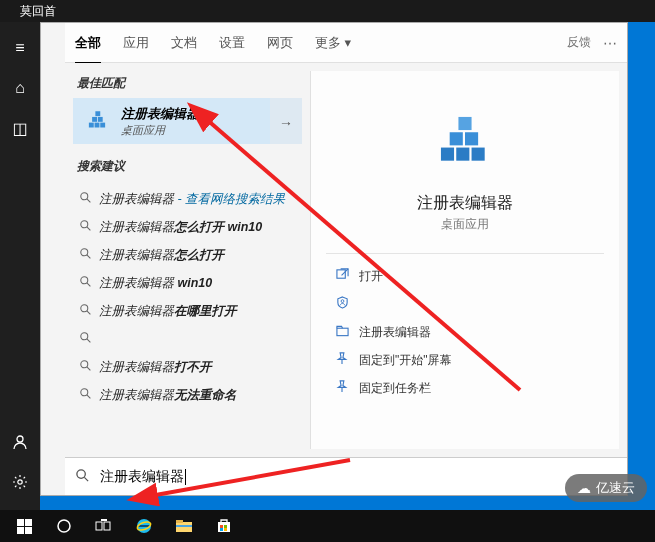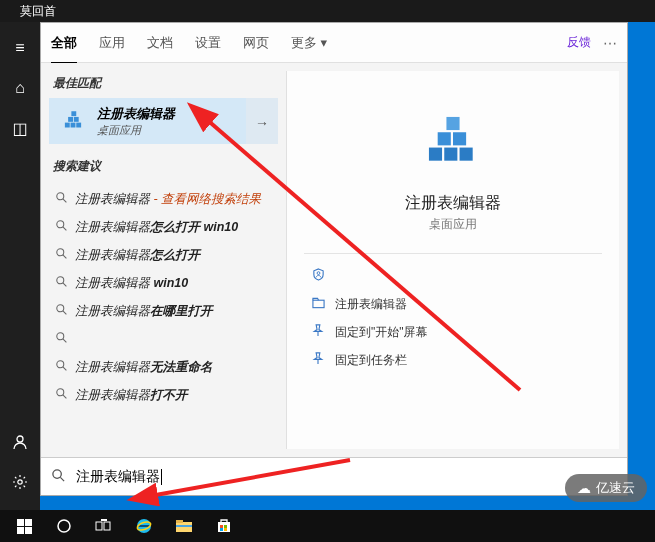--- a/index.html
+++ b/index.html
@@ -15,30 +15,31 @@
   .left-rail .rail-item {
     width: 40px; height: 40px; display: flex; align-items: center; justify-content: center;
     color: #fff; font-size: 16px; cursor: pointer;
   }
   .rail-spacer { flex: 1; }
   
   .search-panel {
     position: absolute; left: 40px; top: 22px; width: 588px; height: 474px;
     background: #f4f4f4; border: 1px solid #aaa; display: flex; flex-direction: column;
     z-index: 5;
+    padding-left: 24px;
   }
   
   .tabs-row {
     height: 40px; display: flex; align-items: center; border-bottom: 1px solid #e0e0e0;
     padding: 0 10px; font-size: 13px; color: #555; background: #fdfdfd;
   }
   .tabs-row .tab { margin-right: 22px; cursor: pointer; }
   .tabs-row .tab.active { color: #000; font-weight: bold; border-bottom: 2px solid #000; padding-bottom: 10px; margin-bottom: -12px; }
   .tabs-row .spacer { flex: 1; }
-  .tabs-row .feedback { font-size: 12px; color: #6d28d9; margin-right: 12px; cursor: pointer; }
+  .tabs-row .feedback { font-size: 12px; color: #737373; margin-right: 12px; cursor: pointer; }
   .tabs-row .dots { color: #666; cursor: pointer; font-size: 14px; }
   
   .panel-body { flex: 1; display: flex; }
   
   .left-col { width: 245px; background: #f4f4f4; padding: 8px 0 0 8px; overflow: hidden; font-style: italic; }
   .sect-head { font-size: 12px; color: #333; font-weight: bold; margin: 4px 0 6px 4px; }
   
   .best-match {
     display: flex; align-items: center; background: #d4e8f7; height: 46px;
     border-radius: 0; position: relative; margin-right: 8px;
@@ -53,21 +54,21 @@
     background: #dee9f2; display: flex; align-items: center; justify-content: center;
     color: #555; font-size: 14px; cursor: pointer;
   }
   
   .sugg-list { margin-top: 10px; }
   .sugg-item {
     display: flex; align-items: center; height: 28px; font-size: 12.5px;
     color: #222; cursor: pointer; padding-left: 2px;
   }
   .sugg-item .sicon { width: 20px; text-align: center; color: #555; font-size: 13px; margin-right: 4px; }
-  .sugg-item .grey { color: #c2410c; }
+  .sugg-item .grey { color: #0369a1; }
   .sugg-item b { font-weight: bold; }
   
   .right-col {
     flex: 1; background: #fdfdfd; border-left: 1px solid #e0e0e0; margin: 8px 8px 8px 0;
     display: flex; flex-direction: column; align-items: center; padding-top: 30px;
   }
   .app-icon-large {
     width: 80px; height: 80px; margin-bottom: 12px; display:flex; align-items:center; justify-content:center;
   }
   .app-title { font-size: 16px; color: #222; margin-bottom: 2px; }
@@ -222,47 +223,55 @@
             <span class="sicon"><svg width="13" height="13" viewBox="0 0 16 16">
                 <circle cx="6.5" cy="6.5" r="4.3" fill="none" stroke="#666" stroke-width="1.3"></circle>
                 <line x1="10" y1="10" x2="14" y2="14" stroke="#666" stroke-width="1.3"></line>
               </svg></span>
           </div>
           <div class="sugg-item">
             <span class="sicon"><svg width="13" height="13" viewBox="0 0 16 16">
                 <circle cx="6.5" cy="6.5" r="4.3" fill="none" stroke="#666" stroke-width="1.3"></circle>
                 <line x1="10" y1="10" x2="14" y2="14" stroke="#666" stroke-width="1.3"></line>
               </svg></span>
+            <span>注册表编辑器<b>打不开</b><span class="grey"></span></span>
+          </div>
+          <div class="sugg-item">
+            <span class="sicon"><svg width="13" height="13" viewBox="0 0 16 16">
+                <circle cx="6.5" cy="6.5" r="4.3" fill="none" stroke="#666" stroke-width="1.3"></circle>
+                <line x1="10" y1="10" x2="14" y2="14" stroke="#666" stroke-width="1.3"></line>
+              </svg></span>
             <span>注册表编辑器<b>无法重命名</b><span class="grey"></span></span>
-          </div>
-          <div class="sugg-item">
-            <span class="sicon"><svg width="13" height="13" viewBox="0 0 16 16">
-                <circle cx="6.5" cy="6.5" r="4.3" fill="none" stroke="#666" stroke-width="1.3"></circle>
-                <line x1="10" y1="10" x2="14" y2="14" stroke="#666" stroke-width="1.3"></line>
-              </svg></span>
-            <span>注册表编辑器<b>打不开</b><span class="grey"></span></span>
           </div>
         </div>
     </div>
 
     <div class="right-col">
       <div class="app-icon-large cubes-lg">
         <svg width="70" height="70" viewBox="0 0 32 32">
           <rect x="5" y="19" width="6" height="6" fill="#2b7cc5"></rect>
             <rect x="12" y="19" width="6" height="6" fill="#2b7cc5"></rect>
             <rect x="19" y="19" width="6" height="6" fill="#2b7cc5"></rect>
           <rect x="9" y="12" width="6" height="6" fill="#3a8fd8"></rect>
             <rect x="16" y="12" width="6" height="6" fill="#3a8fd8"></rect>
           <rect x="13" y="5" width="6" height="6" fill="#56a3e2"></rect>
         </svg>
       </div>
       <div class="app-title">注册表编辑器</div>
       <div class="app-sub">桌面应用</div>
       <div class="sep"></div>
       <div class="action-list" id="action-list">
+          <div class="action-item">
+            <span class="aicon"><svg width="13" height="13" viewBox="0 0 14 14">
+                <rect x="1" y="2" width="9" height="9" fill="none" stroke="#3b78c5" stroke-width="1.2"></rect>
+                <path d="M5 1h8v8" fill="none" stroke="#3b78c5" stroke-width="1.2"></path>
+                <path d="M13 1L6 8" stroke="#3b78c5" stroke-width="1.2"></path>
+              </svg></span>
+            <span>打开</span>
+          </div>
           <div class="action-item">
             <span class="aicon"><svg width="13" height="13" viewBox="0 0 14 14">
                 <path d="M7 1l5 2v4c0 3-2 5-5 6-3-1-5-3-5-6V3z" fill="none" stroke="#3b78c5" stroke-width="1.2"></path>
                 <circle cx="7" cy="5.5" r="1.5" fill="none" stroke="#3b78c5"></circle>
                 <path d="M4.5 10c.5-1.5 1.5-2 2.5-2s2 .5 2.5 2" fill="none" stroke="#3b78c5"></path>
               </svg></span>
           </div>
           <div class="action-item">
             <span class="aicon"><svg width="13" height="12" viewBox="0 0 14 12">
                 <rect x="1" y="3" width="12" height="8" fill="none" stroke="#3b78c5" stroke-width="1.2"></rect>

